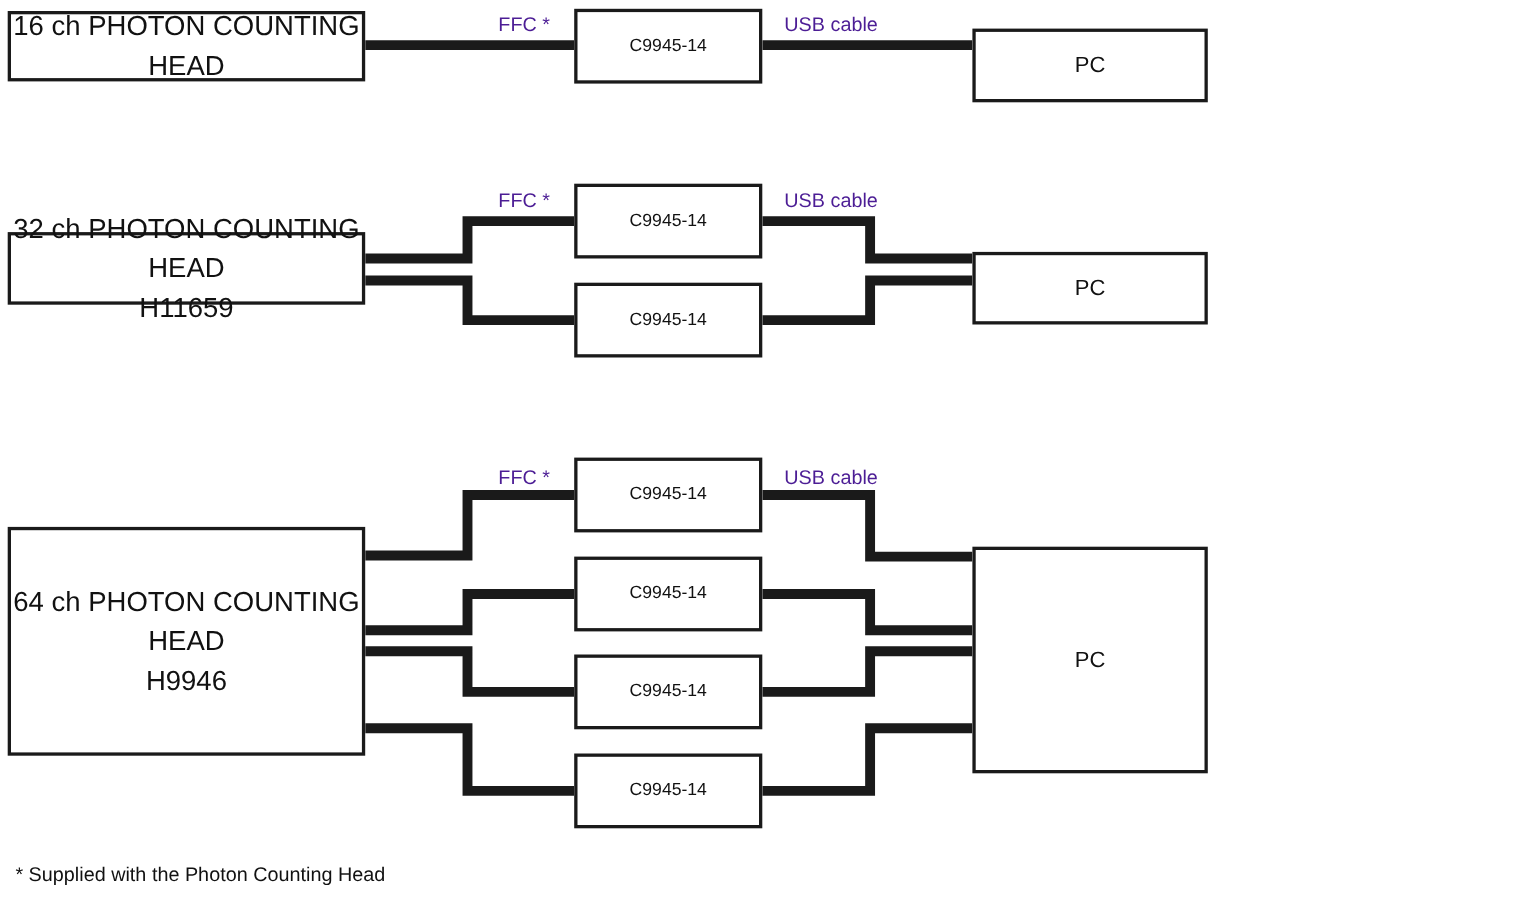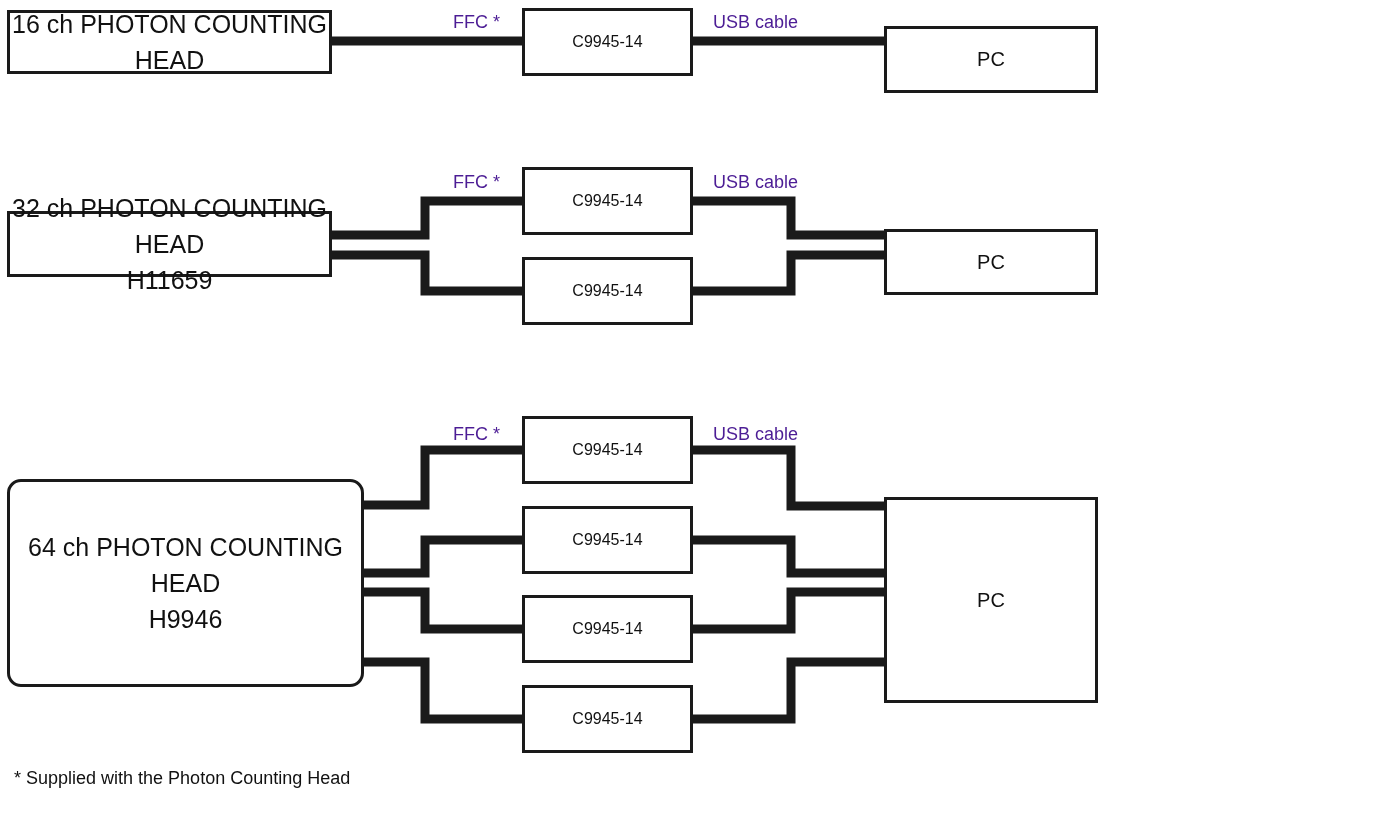--- a/index.html
+++ b/index.html
@@ -114,36 +114,36 @@
   <div class="cable-label" style="left:453px; top:172px;">FFC *</div>
 
   <div class="box box-unit" style="left:522px; top:167px; width:171px; height:68px;">C9945-14</div>
 
   <div class="box box-unit" style="left:522px; top:257px; width:171px; height:68px;">C9945-14</div>
 
   <div class="cable-label" style="left:713px; top:172px;">USB cable</div>
 
   <div class="box box-pc" style="left:884px; top:211px; width:214px; height:66px;">PC</div>
 
-  <div class="box box-head" style="left:7px; top:479px; width:357px; height:208px;border-radius:14px;">
+  <div class="box box-head" style="left:7px; top:479px; width:325px; height:208px;">
     <div>
       <span class="box-line">64 ch PHOTON COUNTING HEAD</span>
       <span class="box-line">H9946</span>
     </div>
   </div>
 
   <div class="cable-label" style="left:453px; top:424px;">FFC *</div>
 
   <div class="box box-unit" style="left:522px; top:416px; width:171px; height:68px;">C9945-14</div>
 
   <div class="box box-unit" style="left:522px; top:506px; width:171px; height:68px;">C9945-14</div>
 
   <div class="box box-unit" style="left:522px; top:595px; width:171px; height:68px;">C9945-14</div>
 
   <div class="box box-unit" style="left:522px; top:685px; width:171px; height:68px;">C9945-14</div>
 
   <div class="cable-label" style="left:713px; top:424px;">USB cable</div>
 
   <div class="box box-pc" style="left:884px; top:479px; width:214px; height:206px;">PC</div>
 
-  <div class="footnote" style="left:14px; top:768px;text-align:right;">* Supplied with the Photon Counting Head</div>
+  <div class="footnote" style="left:14px; top:785px;text-align:right;">* Supplied with the Photon Counting Head</div>
 
 </div>
 
 </body></html>

